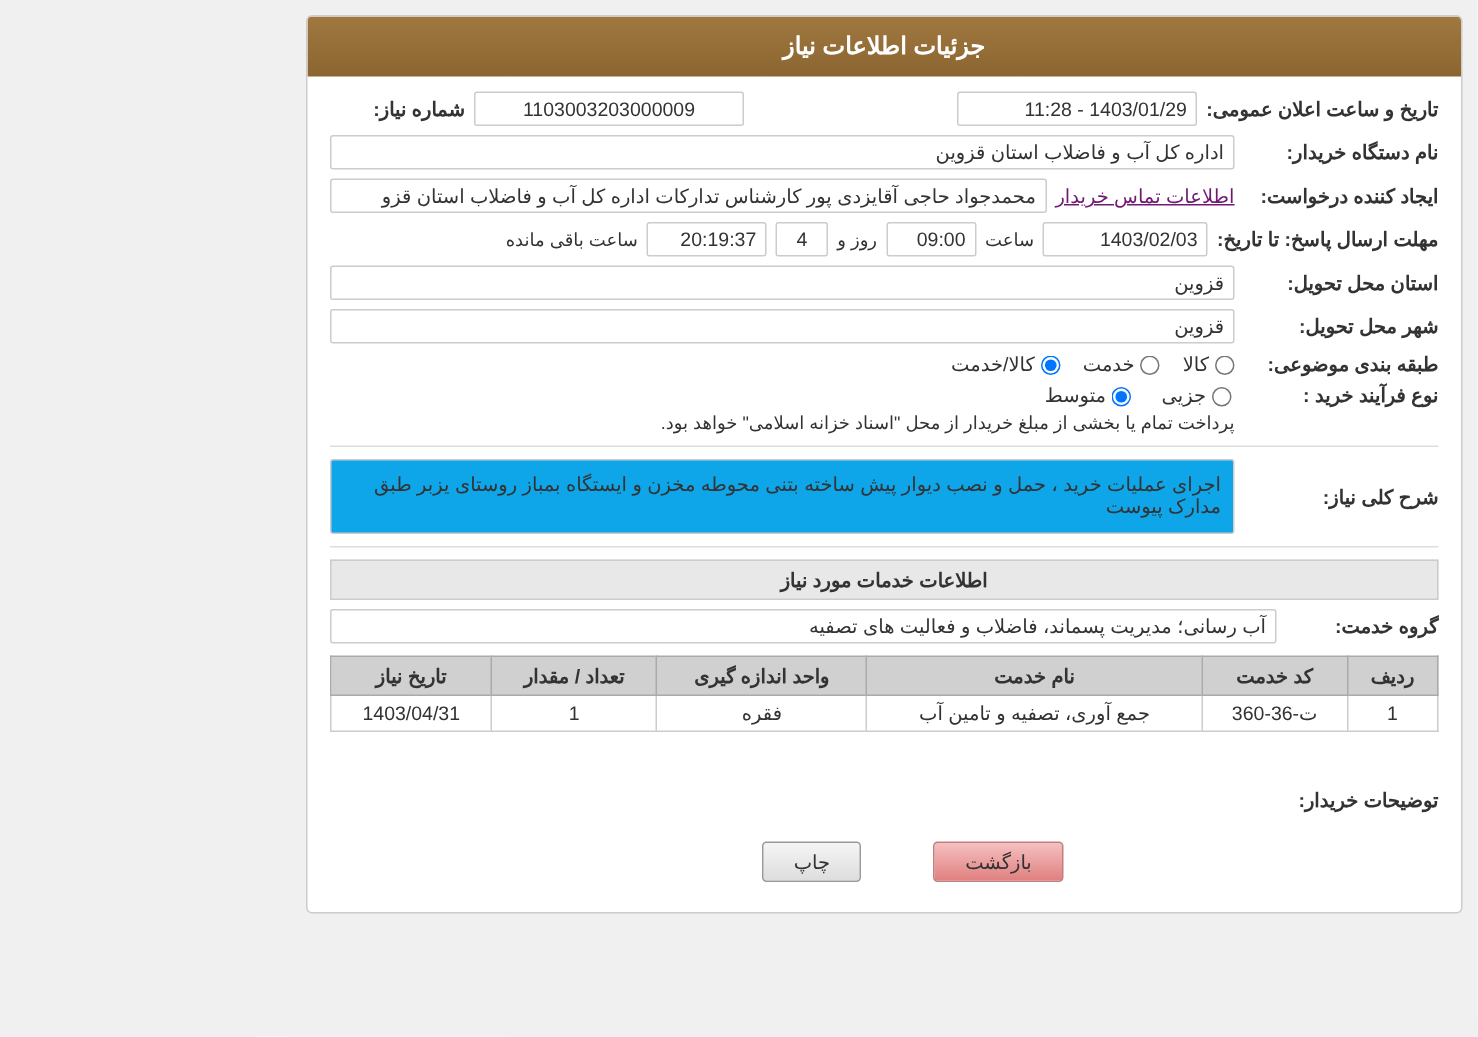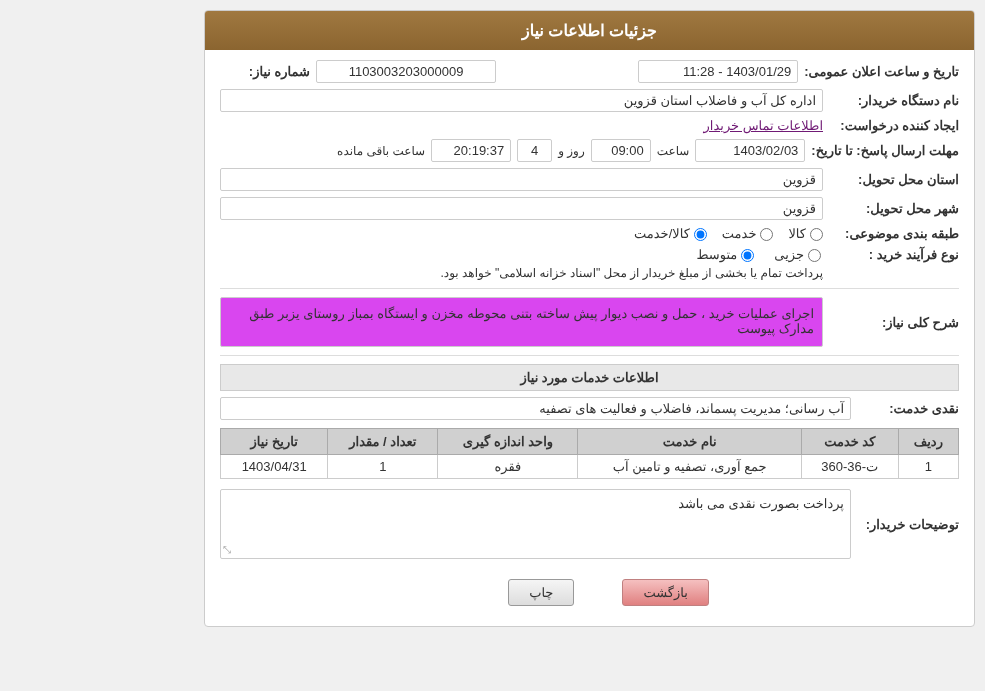--- a/index.html
+++ b/index.html
@@ -119,21 +119,21 @@
       align-items: center;
       gap: 20px;
     }
     .purchase-note {
       font-size: 12px;
       color: #333;
       margin-top: 2px;
     }
     .description-box {
       border: 1px solid #ccc;
-      background: #d946ef;
+      background: #0ea5e9;
       padding: 8px;
       border-radius: 2px;
       min-height: 50px;
       font-size: 13px;
       text-align: right;
     }
     .service-info-title {
       background: #e8e8e8;
       border: 1px solid #ccc;
       padding: 5px 10px;
@@ -251,20 +251,21 @@
       </div>
 
       <div class="info-row">
         <span class="info-label">نام دستگاه خریدار:</span>
         <div class="info-value">اداره کل آب و فاضلاب استان قزوین</div>
       </div>
 
       <div class="info-row">
         <span class="info-label">ایجاد کننده درخواست:</span>
         <span class="link-text">اطلاعات تماس خریدار</span>
+        <div class="info-value">محمدجواد حاجی آقایزدی پور کارشناس تدارکات اداره کل آب و فاضلاب استان قزو</div>
       </div>
 
       <div class="datetime-row">
         <span class="info-label">مهلت ارسال پاسخ: تا تاریخ:</span>
         <div class="datetime-field" style="min-width:110px;">1403/02/03</div>
         <span class="small-label">ساعت</span>
         <div class="datetime-field" style="min-width:60px;">09:00</div>
         <span class="small-label">روز و</span>
         <div class="datetime-field" style="min-width:35px; text-align:center;">4</div>
         <div class="datetime-field" style="min-width:80px;">20:19:37</div>
@@ -321,21 +322,21 @@
       <div class="info-row">
         <span class="info-label">شرح کلی نیاز:</span>
         <div class="description-box" style="flex:1;">اجرای عملیات خرید ، حمل و نصب دیوار پیش ساخته بتنی محوطه مخزن و ایستگاه بمباز روستای یزبر طبق مدارک پیوست</div>
       </div>
 
       <div class="divider"></div>
 
       <div class="service-info-title">اطلاعات خدمات مورد نیاز</div>
 
       <div class="service-group-row">
-        <span class="service-group-label">نقدی خدمت:</span>
+        <span class="service-group-label">گروه خدمت:</span>
         <div class="service-group-value">آب رسانی؛ مدیریت پسماند، فاضلاب و فعالیت های تصفیه</div>
       </div>
 
       <table>
         <thead>
           <tr>
             <th>ردیف</th>
             <th>کد خدمت</th>
             <th>نام خدمت</th>
             <th>واحد اندازه گیری</th>
@@ -350,24 +351,20 @@
             <td>جمع آوری، تصفیه و تامین آب</td>
             <td>فقره</td>
             <td>1</td>
             <td>1403/04/31</td>
           </tr>
         </tbody>
       </table>
 
       <div class="buyer-notes-section">
         <span class="buyer-notes-label">توضیحات خریدار:</span>
-        <div class="buyer-notes-box">
-          <span>پرداخت بصورت نقدی می باشد</span>
-          <span class="resize-icon">⤡</span>
-        </div>
       </div>
 
       <div class="buttons-row">
         <button class="btn btn-back">بازگشت</button>
         <button class="btn btn-print">چاپ</button>
       </div>
 
     </div>
   </div>
 </div>

